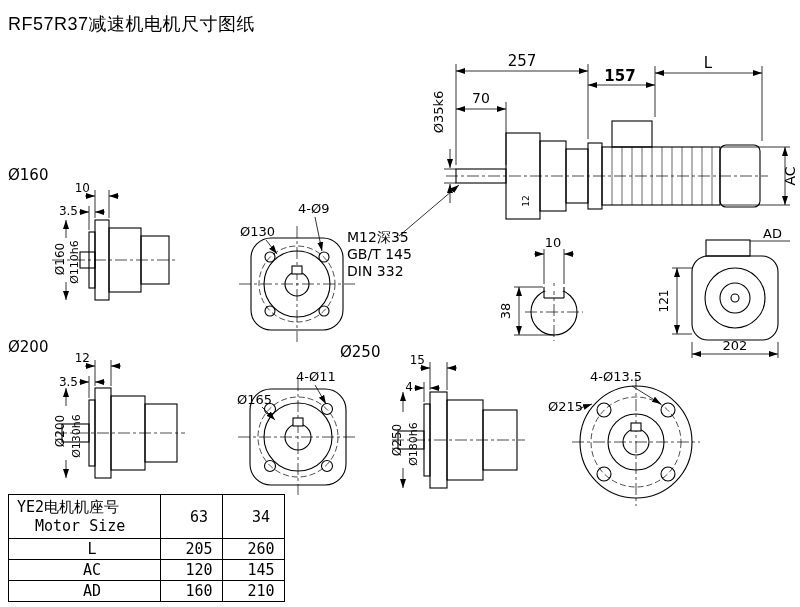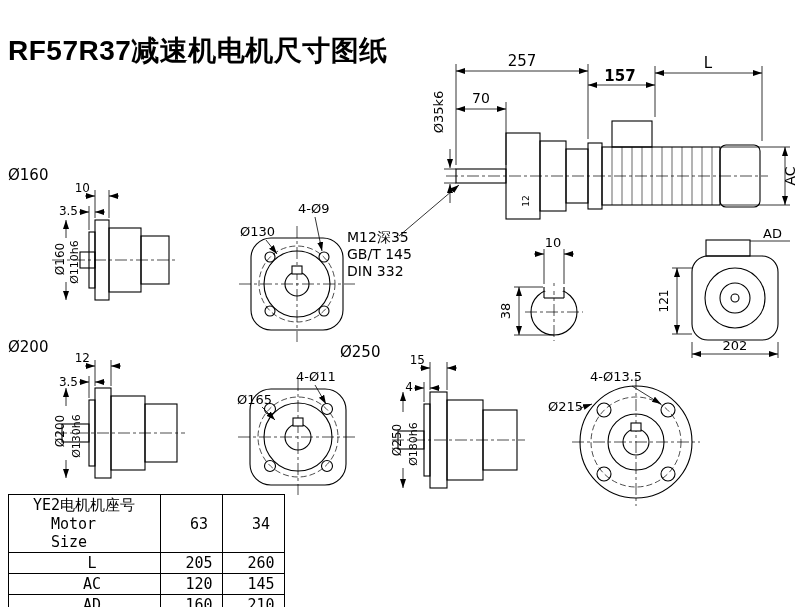--- a/index.html
+++ b/index.html
@@ -1,39 +1,39 @@
 <!DOCTYPE html>
 <html><head>
 <meta charset="utf-8">
 <style>
   * { margin:0; padding:0; box-sizing:border-box; }
   html,body { width:800px; height:607px; background:#fff; overflow:hidden;
               font-family:"Liberation Sans","DejaVu Sans",sans-serif; color:#000; }
   .page { position:absolute; inset:0; width:800px; height:607px; background:#fff; }
-  .title { position:absolute; left:8px; top:12px; font-size:28px; font-weight:bold; letter-spacing:0.5px;margin-top:20px; }
+  .title { position:absolute; left:8px; top:12px; font-size:18px; font-weight:normal; letter-spacing:0.5px; }
   .logo { position:absolute; left:64px; top:65px; width:84px; height:26px;
           border:2px solid #000; display:flex; align-items:center; justify-content:center; background:#fff; }
   .logo span { color:#2121b0; font-weight:bold; font-size:15px; letter-spacing:1px;
                font-family:"Liberation Serif","DejaVu Serif",serif; }
   svg.drawing { position:absolute; left:0; top:0; }
   .s  { fill:none; stroke:#000; stroke-width:1.1; }
   .sf { fill:#fff; stroke:#000; stroke-width:1.1; }
   .w  { fill:#fff; stroke:none; }
   .d  { fill:none; stroke:#000; stroke-width:0.8; }
   .f  { fill:none; stroke:#000; stroke-width:0.6; }
   .cl { fill:none; stroke:#000; stroke-width:0.7; stroke-dasharray:12 3 3 3; }
   .bc { fill:none; stroke:#000; stroke-width:0.7; stroke-dasharray:6 3; }
   text { font-family:"DejaVu Sans","Liberation Sans",sans-serif; fill:#000; }
   .t9{font-size:9px;} .t11{font-size:11px;} .t12{font-size:12px;}
   .t13{font-size:13px;} .t14{font-size:14px;} .t15{font-size:15px;}
   .b{font-weight:bold;}
   table.spec { position:absolute; left:8px; top:494px; border-collapse:collapse;
                font-family:"DejaVu Sans Mono","Liberation Mono",monospace; font-size:15px; background:#fff; }
   table.spec th, table.spec td { border:1px solid #000; text-align:center; font-weight:normal; }
-  table.spec th { width:152px; height:44px; padding:1px 20px; }
+  table.spec th { width:152px; height:44px; padding:1px 4px; }
   table.spec td { width:62px; height:21px;padding-left:15px; }
   table.spec .hz { text-align:left; padding-left:4px; font-size:15px; }
   table.spec .he { text-align:left; padding-left:22px; font-size:15px; }
 </style>
 </head>
 <body>
 
 <div class="page">
 
   <div class="title">RF57R37减速机电机尺寸图纸</div>

